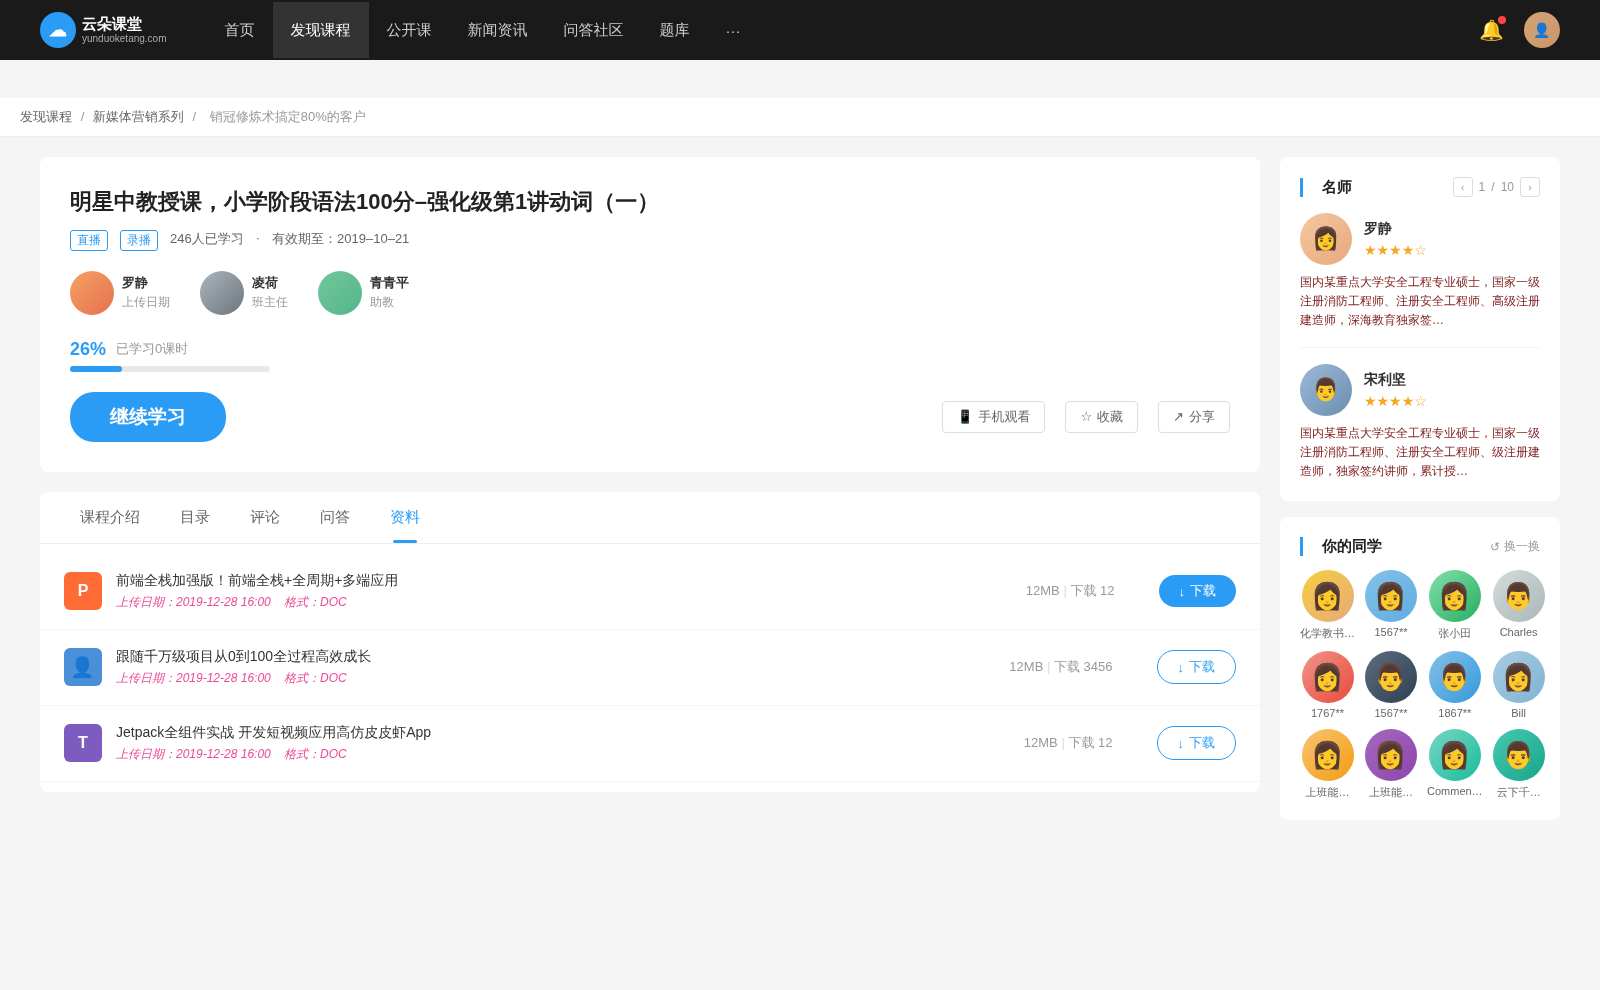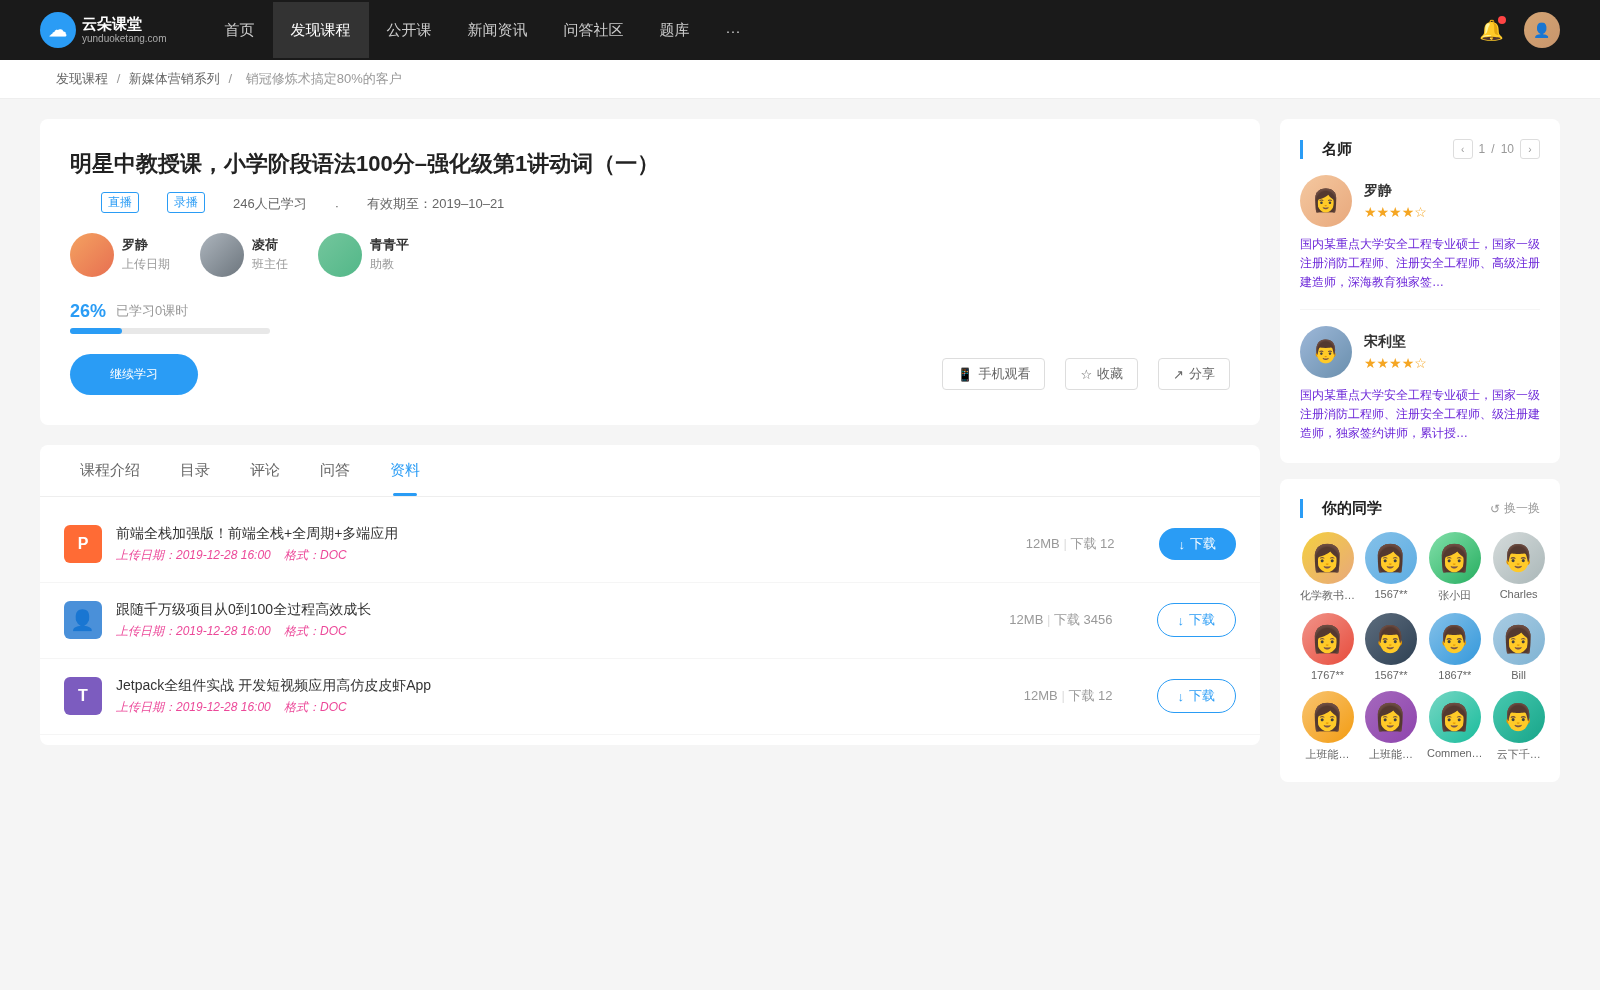--- a/index.html
+++ b/index.html
@@ -66,23 +66,24 @@
       width: 100%; height: 100%;
       background: linear-gradient(135deg, #d4a574, #c8956c);
       display: flex; align-items: center; justify-content: center;
       color: white; font-size: 14px;
     }
 
     
     .breadcrumb {
       background: white;
       border-bottom: 1px solid #eee;
-      padding: 10px 56px;
+      padding: 10px 20px;
       font-size: 13px;
       color: #999;
+      margin-top: 38px;
     }
     .breadcrumb a { color: #666; text-decoration: none; }
     .breadcrumb span { margin: 0 5px; }
 
     
     .main-content {
       display: flex;
       gap: 20px;
       padding: 20px 40px;
       max-width: 1600px;
@@ -104,26 +105,25 @@
     }
     .course-title {
       font-size: 22px;
       font-weight: bold;
       color: #222;
       margin-bottom: 12px;
       line-height: 1.4;
     }
     .course-meta {
       display: flex;
-      align-items: flex-end;
-      gap: 28px;
+      align-items: flex-start;
+      gap: 12px;
       margin-bottom: 20px;
       font-size: 13px;
       color: #666;
-      margin-left: 31px;
     }
     .badge {
       border: 1px solid;
       padding: 1px 6px;
       border-radius: 3px;
       font-size: 12px;
     }
     .badge-live { border-color: #2a9cf5; color: #2a9cf5; }
     .badge-record { border-color: #2a9cf5; color: #2a9cf5; }
     .teachers-row {
@@ -163,23 +163,23 @@
 
     .course-actions {
       display: flex; align-items: center; gap: 20px;
     }
     .btn-continue {
       background: #2a9cf5;
       color: white;
       border: none;
       border-radius: 24px;
       padding: 12px 40px;
-      font-size: 12px;
+      font-size: 19px;
       cursor: pointer;
-      font-weight: 400;
+      font-weight: 700;
     }
     .action-links {
       display: flex; gap: 20px; margin-left: auto;
     }
     .action-link {
       display: flex; align-items: center; gap: 5px;
       color: #666; font-size: 13px; cursor: pointer;
       border: 1px solid #ddd;
       padding: 6px 14px;
       border-radius: 4px;
@@ -309,21 +309,21 @@
     .teacher-card-avatar {
       width: 52px; height: 52px; border-radius: 50%;
       flex-shrink: 0; overflow: hidden;
     }
     .av1 { background: linear-gradient(135deg, #f4c8a0, #e8a87c); position: relative; }
     .av2 { background: linear-gradient(135deg, #9eb8d9, #6a8fad); position: relative; }
     .teacher-card-name { font-size: 14px; font-weight: bold; color: #333; margin-bottom: 4px; }
     .stars { color: #f5a623; font-size: 14px; }
 
     .teacher-desc {
-      font-size: 12px; color: #6d28d9; line-height: 1.6;
+      font-size: 12px; color: #7f1d1d; line-height: 1.6;
     }
 
     
     .classmates-header {
       display: flex; align-items: center; justify-content: space-between;
       margin-bottom: 14px;
     }
     .refresh-btn {
       display: flex; align-items: center; gap: 4px;
       font-size: 12px; color: #999; cursor: pointer;

